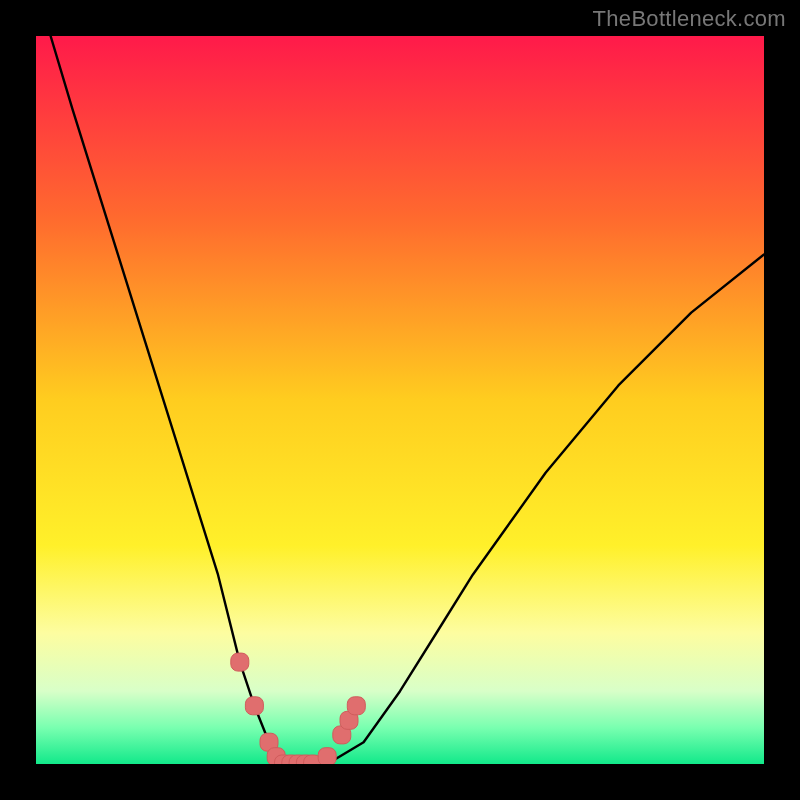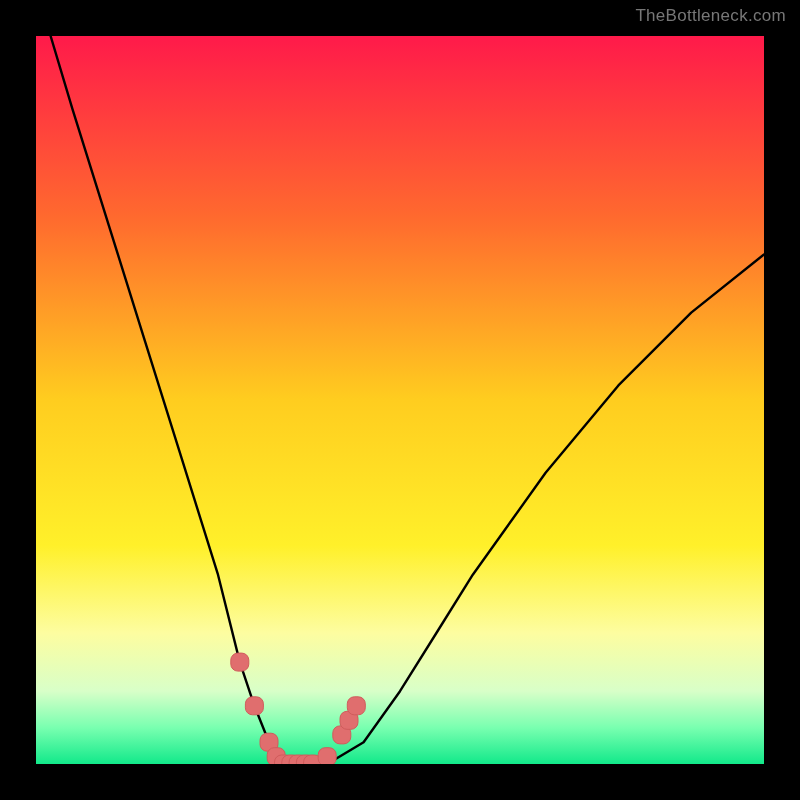--- a/index.html
+++ b/index.html
@@ -15,21 +15,21 @@
     position: relative;
     width: 800px;
     height: 800px;
     background: #000;
   }
   .watermark {
     position: absolute;
     top: 6px;
     right: 14px;
     color: #777;
-    font-size: 17px;
+    font-size: 22px;
     letter-spacing: 0.3px;
     font-family: Arial, Helvetica, sans-serif;
   }
   .plot {
     position: absolute;
     left: 36px;
     top: 36px;
     width: 728px;
     height: 728px;
     

